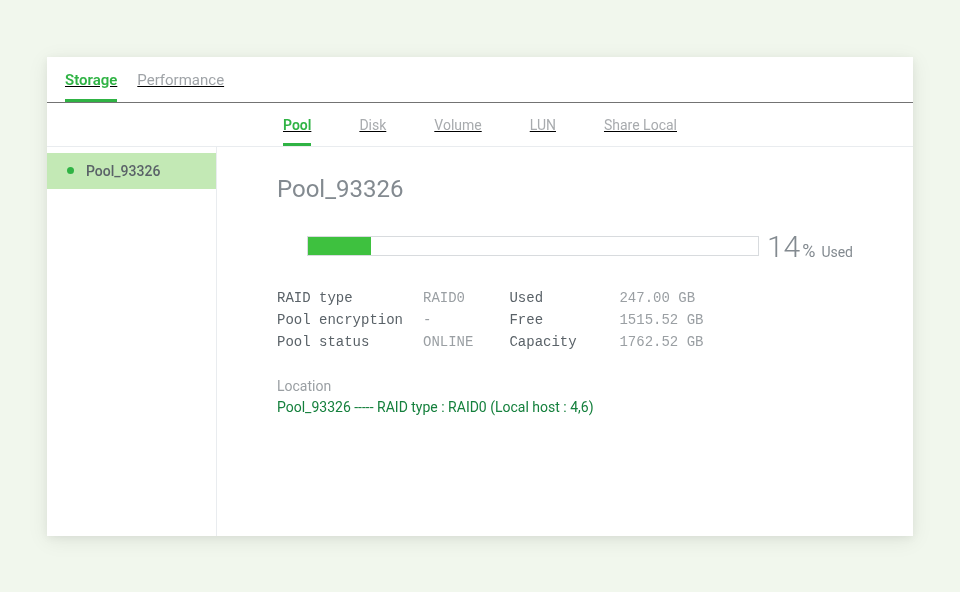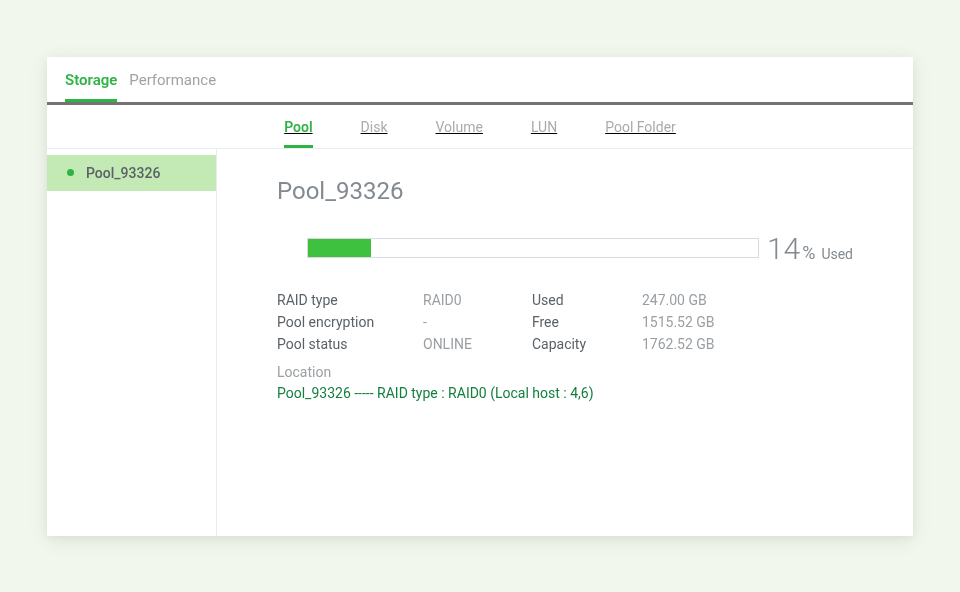--- a/index.html
+++ b/index.html
@@ -16,22 +16,23 @@
       width: 866px;
       height: 479px;
       background: #ffffff;
       box-shadow: 0 4px 20px rgba(0,0,0,0.08), 0 2px 8px rgba(0,0,0,0.05);
       display: flex;
       flex-direction: column;
     }
     .top-tabs {
       display: flex;
       padding: 14px 18px 0 18px;
-      border-bottom: 3px solid #737373;
-      gap: 12px;
+      border-bottom: 1px solid #737373;
+      gap: 20px;
+      text-decoration: underline;
     }
     .top-tab {
       font-size: 15px;
       color: #9fa3a7;
       padding-bottom: 10px;
       cursor: pointer;
       border-bottom: 3px solid transparent;
     }
     .top-tab.active {
       color: #2fb344;
@@ -130,22 +131,23 @@
     }
     .usage-pct {
       font-size: 18px;
     }
     .usage-label {
       font-size: 14px;
       margin-left: 4px;
     }
     .info-grid {
       display: flex;
-      gap: 60px;
-      margin-bottom: 12px;
+      gap: 36px;
+      margin-bottom: 28px;
+      font-family: Liberation Mono, monospace;
     }
     .info-col {
       display: flex;
       flex-direction: column;
       gap: 6px;
     }
     .info-row {
       display: flex;
       font-size: 14px;
     }
@@ -171,21 +173,21 @@
   <div class="top-tabs">
     <div class="top-tab active">Storage</div>
     <div class="top-tab">Performance</div>
   </div>
 
   <div class="sub-tabs">
     <div class="sub-tab active">Pool</div>
     <div class="sub-tab">Disk</div>
     <div class="sub-tab">Volume</div>
     <div class="sub-tab">LUN</div>
-    <div class="sub-tab">Pool Folder</div>
+    <div class="sub-tab">Share Local</div>
   </div>
 
   <div class="content">
 
     <div class="sidebar">
       <div class="sidebar-item active">
         <span class="status-dot"></span>
         <span>Pool_93326</span>
       </div>
     </div>

